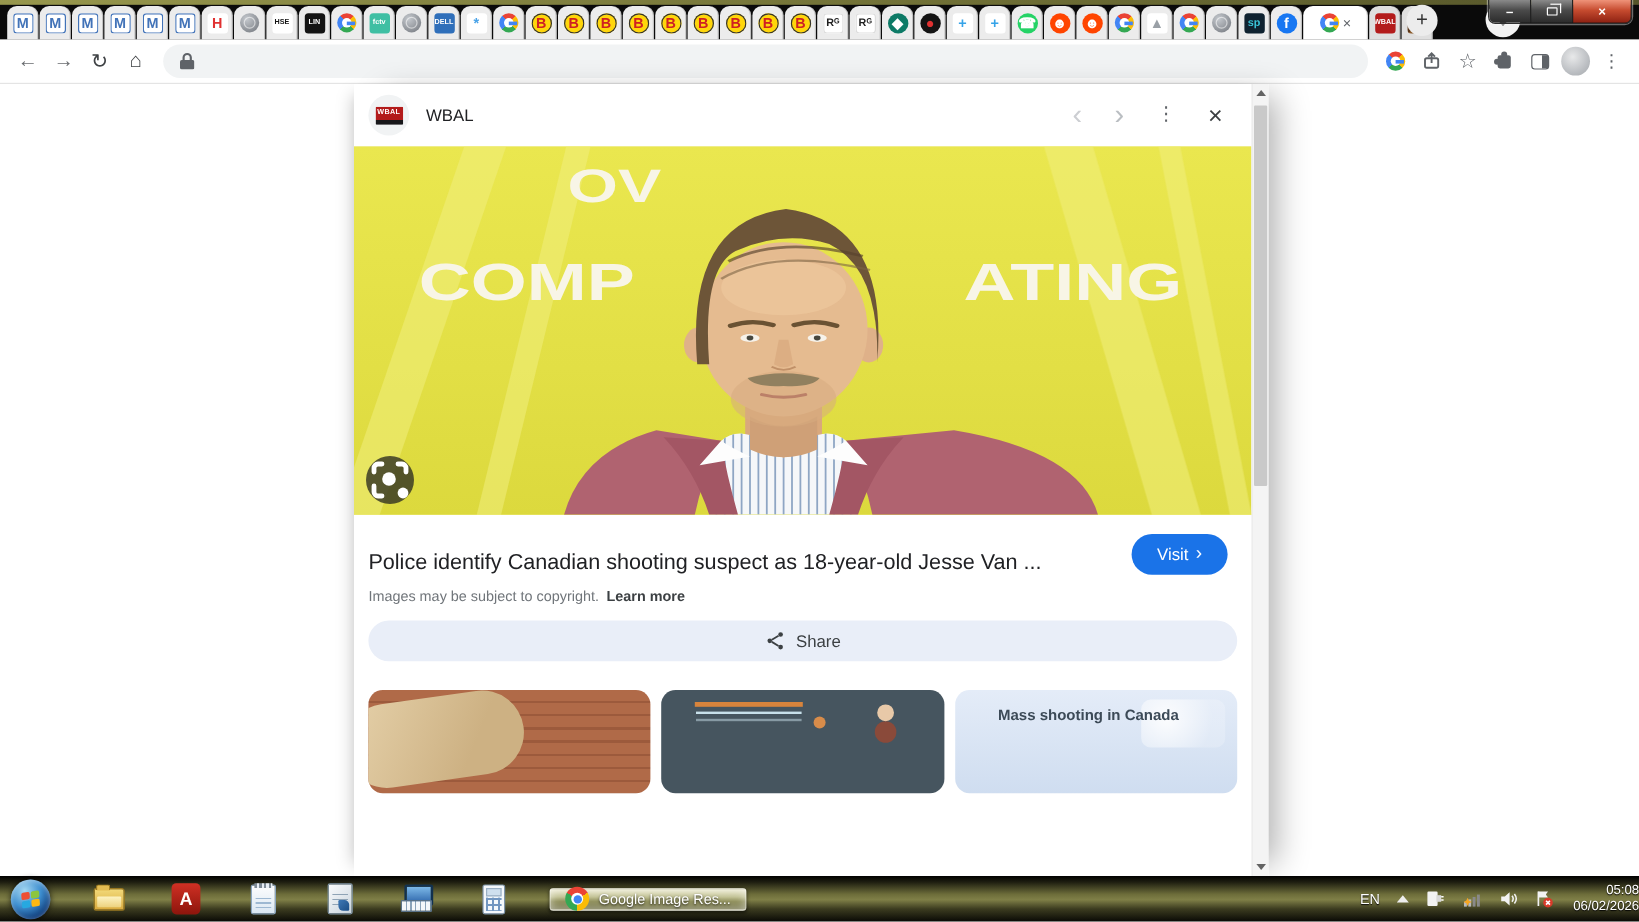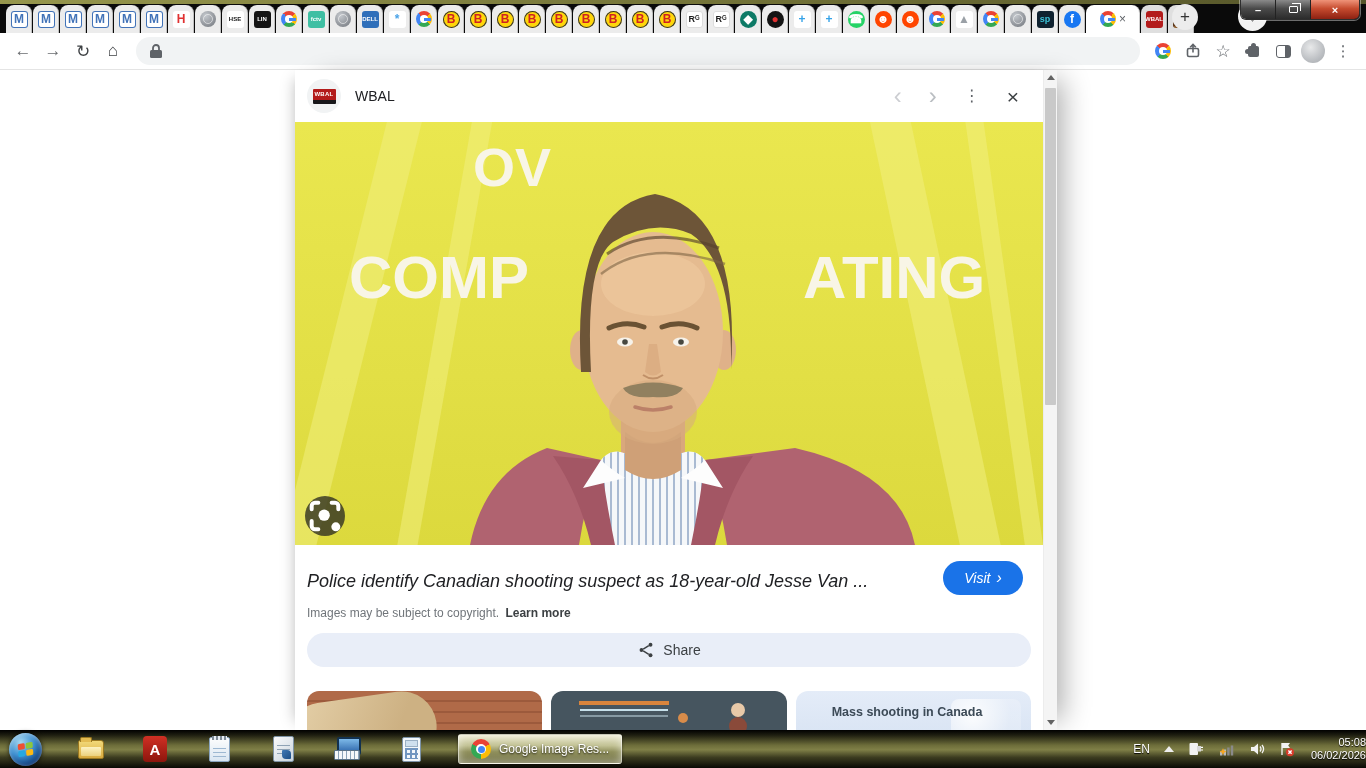--- a/index.html
+++ b/index.html
@@ -77,26 +77,26 @@
     align-items:center; justify-content:center; letter-spacing:.3px; }
   .wbal-logo .b { height:4px; background:#17171a; }
   .src-name { margin-left:14px; font-size:14px; color:#202124; }
   .panel-nav { margin-left:auto; display:flex; align-items:center; gap:27px; padding-right:12px; }
   .pn { cursor:pointer; line-height:1; }
   .pn-prev { color:#ccced2; font-size:24px; }
   .pn-next { color:#babec2; font-size:24px; }
   .pn-more { color:#5f6368; font-size:16px; }
   .pn-close { color:#3c4043; font-size:21px; }
 
-  .hero { height:423px; position:relative; background:#e6e34d; overflow:hidden; }
+  .hero { height:307px; position:relative; background:#e6e34d; overflow:hidden; }
   .hero svg { position:absolute; inset:0; width:100%; height:100%; }
   .lens-btn { position:absolute; left:10px; bottom:9px; width:40px; height:40px; border-radius:50%;
     background:rgba(52,52,35,.82); display:flex; align-items:center; justify-content:center; cursor:pointer; }
 
-  .title-row { display:flex; align-items:center; padding:22px 20px 0 12px;font-style:italic; }
+  .title-row { display:flex; align-items:flex-end; padding:22px 20px 0 12px; }
   .page-title { flex:1; font-size:18px; color:#202124; padding-right:40px; white-space:nowrap; overflow:hidden; }
   .visit-btn { width:80px; height:34px; border-radius:17px; background:#1a73e8; color:#fff; font-size:14px;
     display:flex; align-items:center; justify-content:center; gap:6px; cursor:pointer; margin-top:-6px; flex:0 0 auto; }
   .visit-chev { font-size:16px; margin-top:-1px; }
   .copyright-row { padding:11px 12px 0; font-size:12px; color:#70757a; }
   .learn-more { color:#3c4043; font-weight:bold; margin-left:3px; cursor:pointer; }
   .share-row { padding:13px 12px 0; }
   .share-btn { height:34px; border-radius:17px; background:#e9eef8; display:flex; align-items:center; justify-content:center;
     gap:8px; font-size:14px; color:#3c4043; cursor:pointer; }
   .thumbs { display:flex; gap:9px; padding:24px 12px 0; }
@@ -158,21 +158,21 @@
   .ic-on-screen-keyboard { position:relative; width:26px; height:24px; }
   .ic-on-screen-keyboard::before { content:""; position:absolute; top:0; left:3px; width:20px; height:14px;
     background:linear-gradient(#7db9e8,#2a62a8); border:2px solid #123а55; border:2px solid #12314f; border-radius:2px; }
   .ic-on-screen-keyboard::after { content:""; position:absolute; bottom:1px; left:0; width:24px; height:8px;
     background:repeating-linear-gradient(90deg,#f4f7fa 0 3px,#8aa2b8 3px 4px); border:1px solid #5a7globalThis; border:1px solid #5a7288; border-radius:1px; }
   .ic-calculator { width:19px; height:25px; background:#f4f8fb; border:1px solid #7d93a8; border-radius:2px; position:relative; }
   .ic-calculator::before { content:""; position:absolute; top:2px; left:2px; right:2px; height:5px; background:#cfe0ee;
     border:1px solid #9ab0c4; }
   .ic-calculator::after { content:""; position:absolute; left:2px; right:2px; top:10px; bottom:2px;
     background:repeating-linear-gradient(#3a6ea8 0 2px,#0000 2px 5px), repeating-linear-gradient(90deg,#3a6ea8 0 2px,#0000 2px 5px); opacity:.7; }
-  .task-btn { display:flex; align-items:center; gap:8px; height:30px; padding:0 12px; margin-left:32px; border-radius:3px;
+  .task-btn { display:flex; align-items:center; gap:8px; height:19px; padding:0 12px; margin-left:32px; border-radius:3px;
     border:1px solid rgba(255,255,255,.6); cursor:pointer;
     background:linear-gradient(180deg,#ecead0,#c2c295 38%,#90905c 60%,#73734a);
     box-shadow:inset 0 0 8px rgba(255,255,255,.55), 0 1px 3px rgba(0,0,0,.5); }
   .chrome-ic { width:20px; height:20px; border-radius:50%; position:relative; flex:0 0 auto;
     background:conic-gradient(from -60deg,#ea4335 0 120deg,#fbbc05 120deg 240deg,#34a853 240deg 360deg); }
   .chrome-ic::before { content:""; position:absolute; inset:5px; border-radius:50%; background:#fff; }
   .chrome-ic::after { content:""; position:absolute; inset:6.5px; border-radius:50%; background:#4285f4; }
   .task-label { font-size:12px; color:#fff; text-shadow:0 1px 2px rgba(0,0,0,.8); white-space:nowrap; }
   .tray { margin-left:auto; display:flex; align-items:center; gap:14px; }
   .tray-lang { color:#fff; font-size:12px; text-shadow:0 1px 1px #000; cursor:pointer; }

